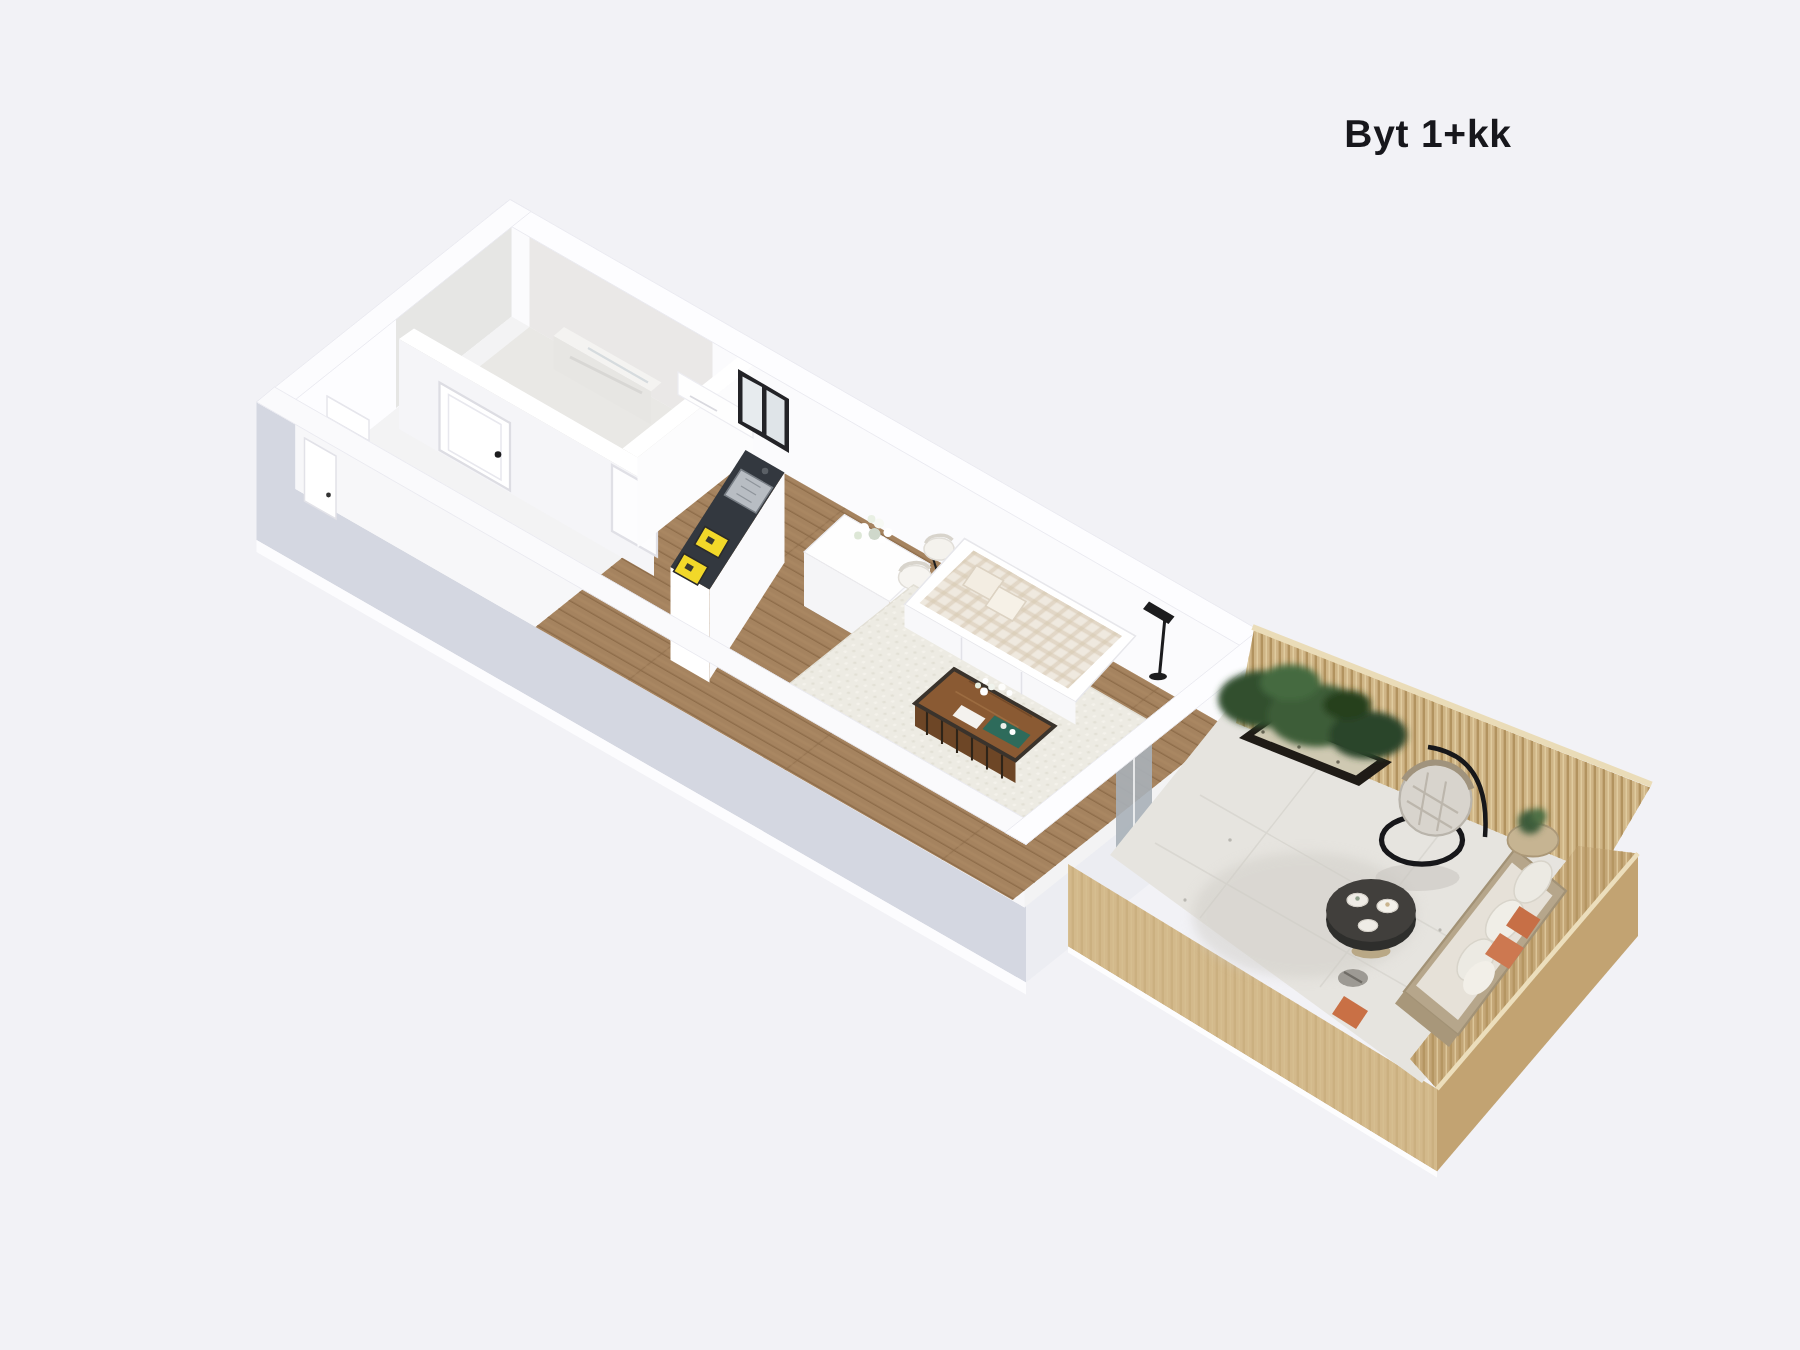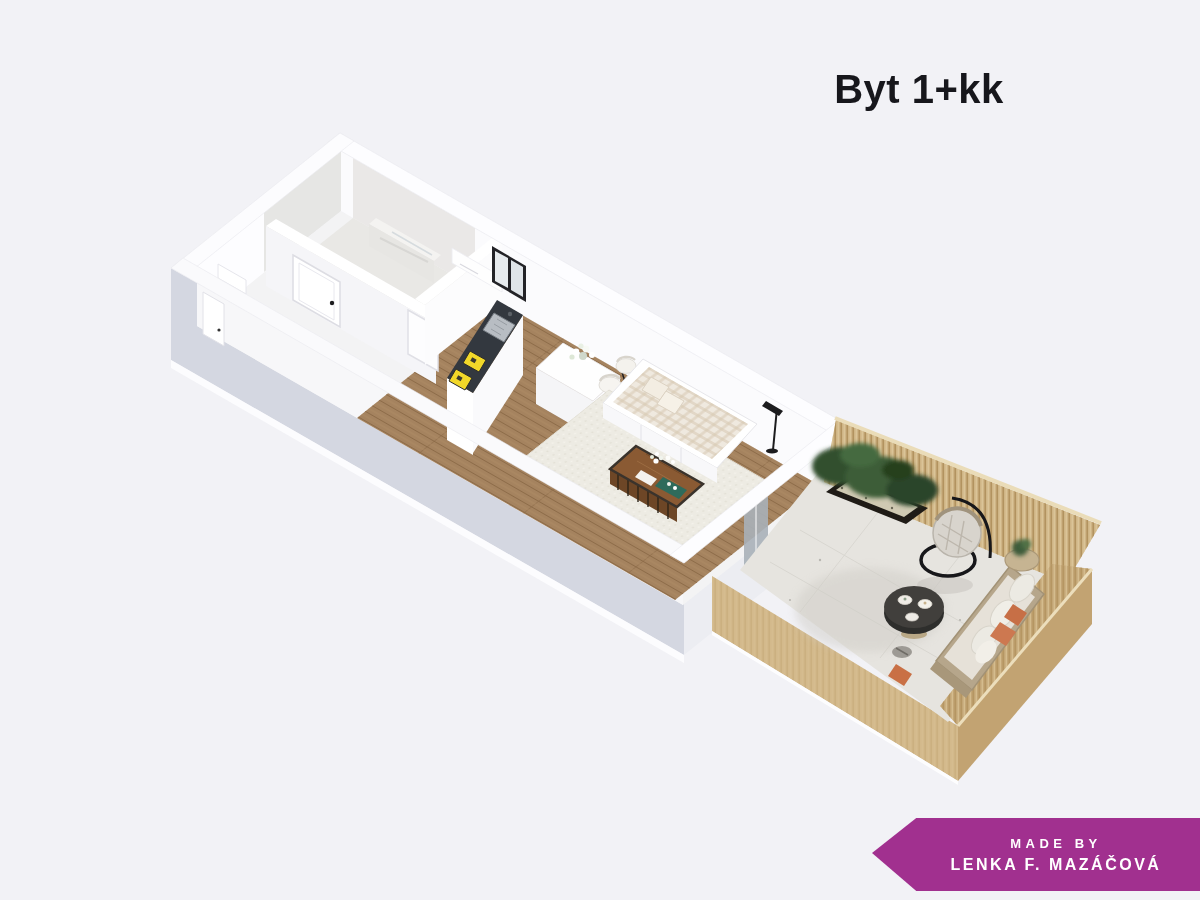--- a/index.html
+++ b/index.html
@@ -2,22 +2,22 @@
 <html style="--background: #f2f2f6; --banner: #a1308f; --title_text: #17171c;"><head>
 <meta charset="utf-8">
 <style>
   :root{
     --background:#f2f2f6; --banner:#a1308f; --title_text:#17171c;
   }
   html,body{margin:0;padding:0;}
   .stage{position:relative;width:1200px;height:900px;background:var(--background);
     overflow:hidden;font-family:"Liberation Sans",sans-serif;}
   .scene{position:absolute;left:0;top:0;}
-  .title-block{position:absolute;left:799px;top:66px;width:240px;text-align:center;
-    font-weight:bold;font-size:40px;line-height:46px;color:var(--title_text);letter-spacing:.5px;}
+  .title-block{position:absolute;left:832px;top:66px;width:240px;text-align:center;
+    font-weight:bold;font-size:26px;line-height:46px;color:var(--title_text);letter-spacing:.5px;}
   .credit-banner{position:absolute;right:0;top:818px;width:328px;height:73px;
     background:var(--banner);
     clip-path:polygon(13.5% 0,100% 0,100% 100%,13.5% 100%,0 48%);
     color:#fff;display:flex;flex-direction:column;justify-content:center;align-items:center;
     padding-left:40px;box-sizing:border-box;font-weight:bold;}
   .credit-banner .l1{font-size:13px;letter-spacing:4.5px;margin-bottom:5px;}
   .credit-banner .l2{font-size:16px;letter-spacing:2.5px;}
 </style>
 </head>
 <body>
@@ -312,18 +312,14 @@
         <line x1="896" y1="648" x2="908" y2="655" stroke="#6f6c66" stroke-width="1.5"></line>
         <polygon points="896,664 912,674 904,686 888,676" fill="#c97045"></polygon>
       </g>
     </g>
   </svg>
 
   <div class="title-block">
     <div>Byt 1+kk</div>
   </div>
 
-  <div class="credit-banner">
-    <div class="l1">MADE BY</div>
-    <div class="l2">LENKA F. MAZÁČOVÁ</div>
-  </div>
 
 </div>
 
 </body></html>

